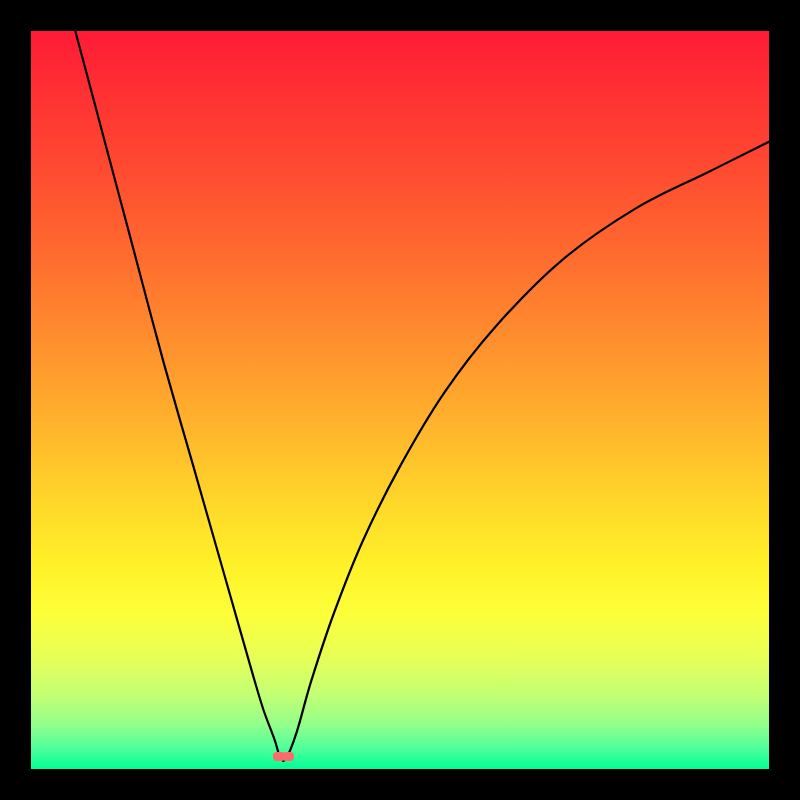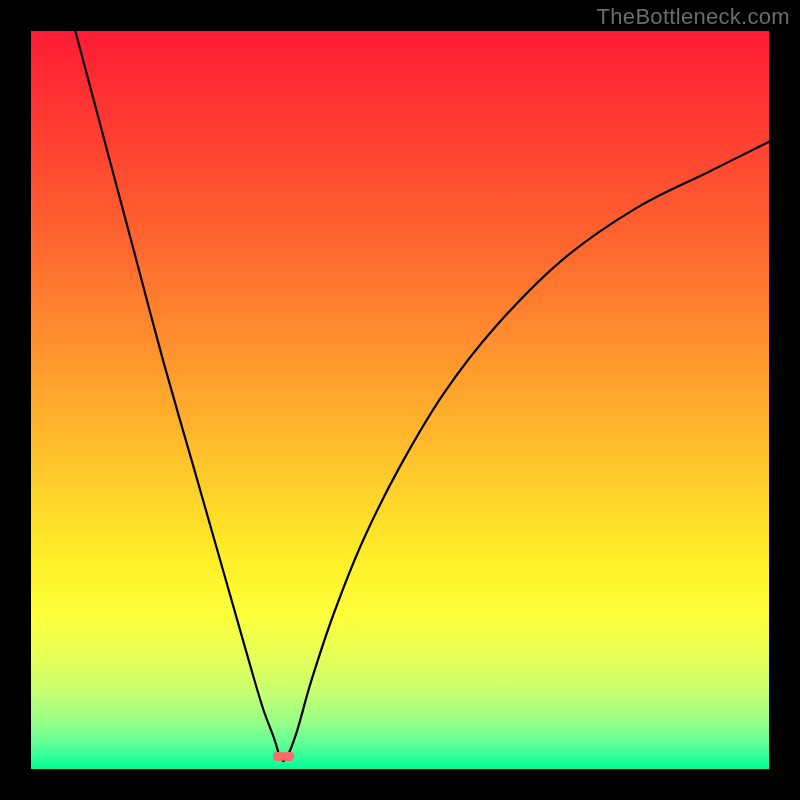--- a/index.html
+++ b/index.html
@@ -73,21 +73,20 @@
     font-size: 22px;
     letter-spacing: 0.3px;
     font-weight: 400;
     user-select: none;
   }
 </style>
 </head>
 <body>
 
 <div class="frame">
-  <div class="watermark">TheBottleneck.com</div>
 
   <div class="plot-area">
     <div class="gradient"></div>
 
     <svg class="curve" viewBox="0 0 738 738" preserveAspectRatio="none">
       <path fill="none" stroke="#000" stroke-width="2.2" stroke-linecap="round" d="M 44.3 0.0 C 49.6 19.9, 63.2 70.8, 73.8 110.7 C 84.4 150.6, 92.7 181.5, 103.3 221.4 C 113.9 261.3, 122.2 293.6, 132.8 332.1 C 143.5 370.6, 151.7 398.2, 162.4 435.4 C 173.0 472.6, 183.9 510.8, 191.9 538.7 C 199.9 566.6, 201.3 571.8, 206.6 590.4 C 212.0 609.0, 216.8 626.1, 221.4 642.1 C 226.0 658.0, 228.5 667.0, 232.5 679.0 C 236.5 690.9, 240.5 699.8, 243.5 708.5 C 246.6 717.1, 247.3 723.6, 249.4 726.9 C 251.6 730.3, 252.4 731.6, 255.3 726.9 C 258.3 722.3, 261.2 715.0, 265.7 701.1 C 270.2 687.2, 273.8 670.7, 280.4 649.4 C 287.1 628.2, 293.3 608.3, 302.6 583.0 C 311.9 557.8, 320.1 535.8, 332.1 509.2 C 344.1 482.7, 354.4 462.0, 369.0 435.4 C 383.6 408.9, 396.0 386.9, 413.3 361.6 C 430.5 336.4, 443.7 319.1, 464.9 295.2 C 486.2 271.3, 506.1 250.0, 531.4 228.8 C 556.6 207.5, 578.6 193.1, 605.2 177.1 C 631.7 161.2, 655.0 152.2, 679.0 140.2 C 702.9 128.3, 727.4 116.0, 738.0 110.7"></path>
     </svg>
 
     <div class="marker1"></div>
     <div class="marker2"></div>

